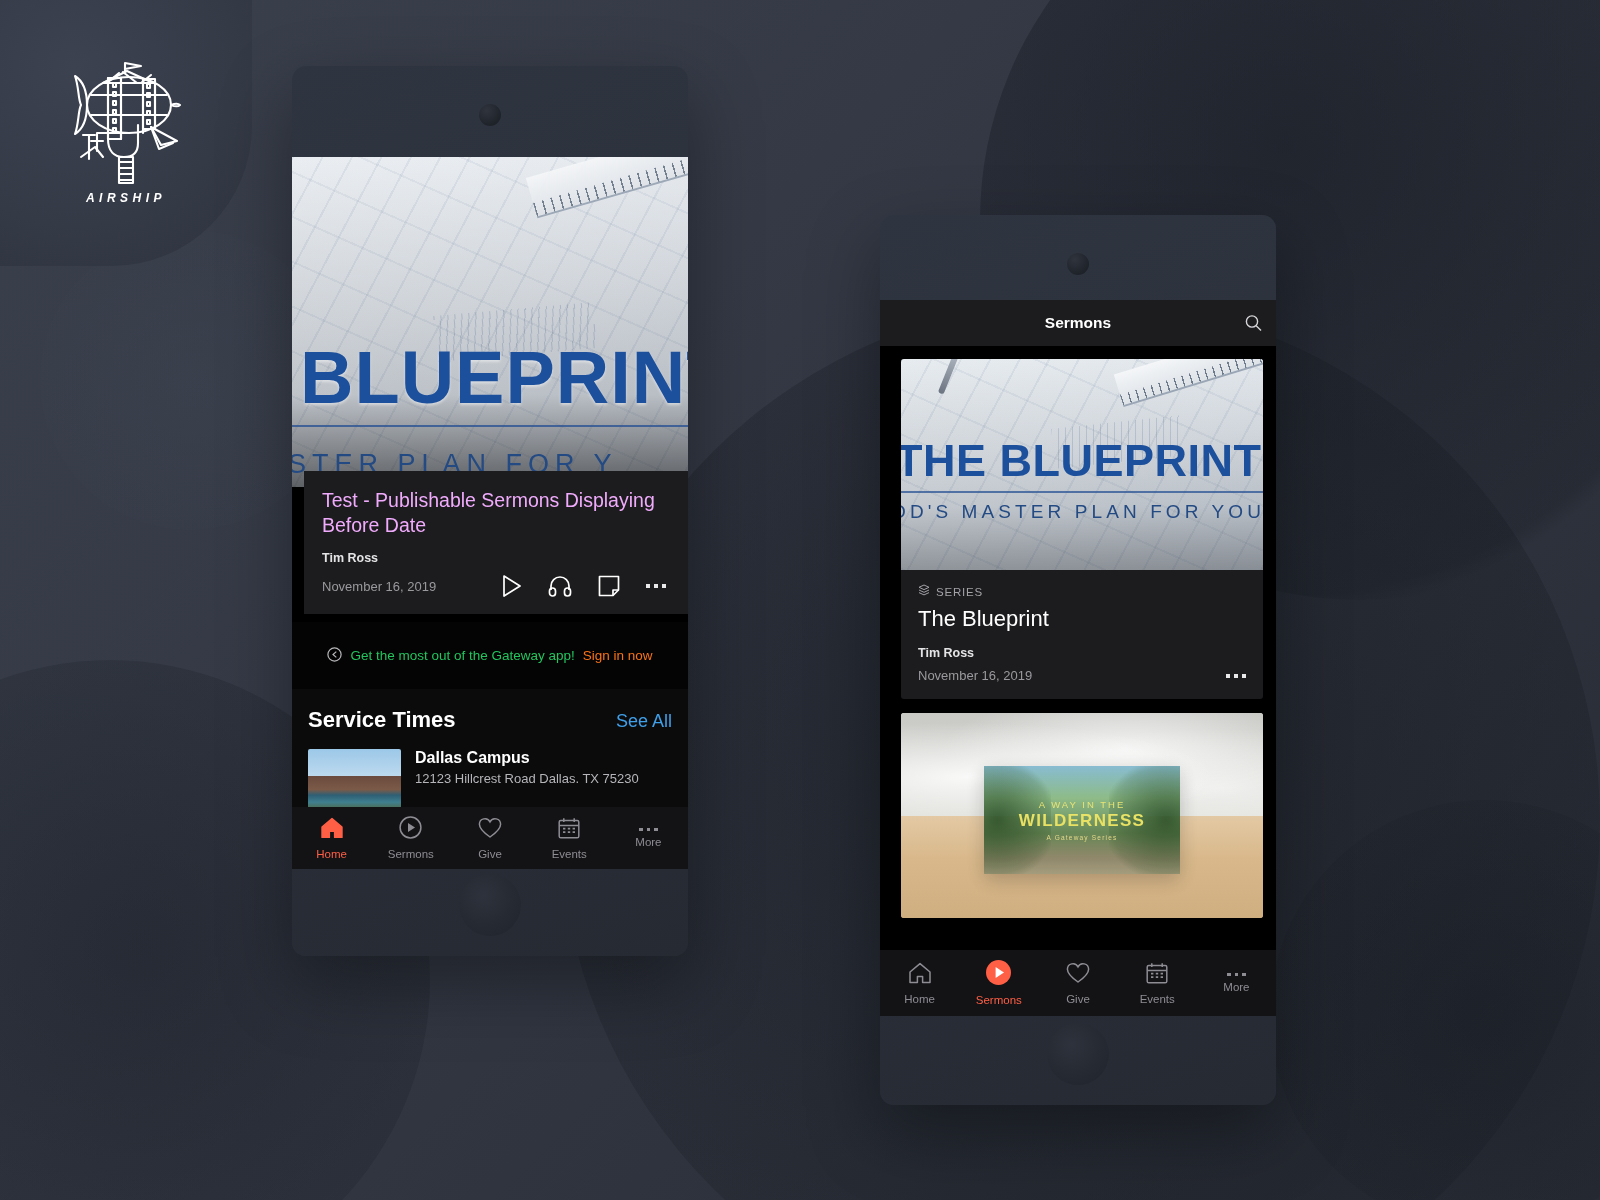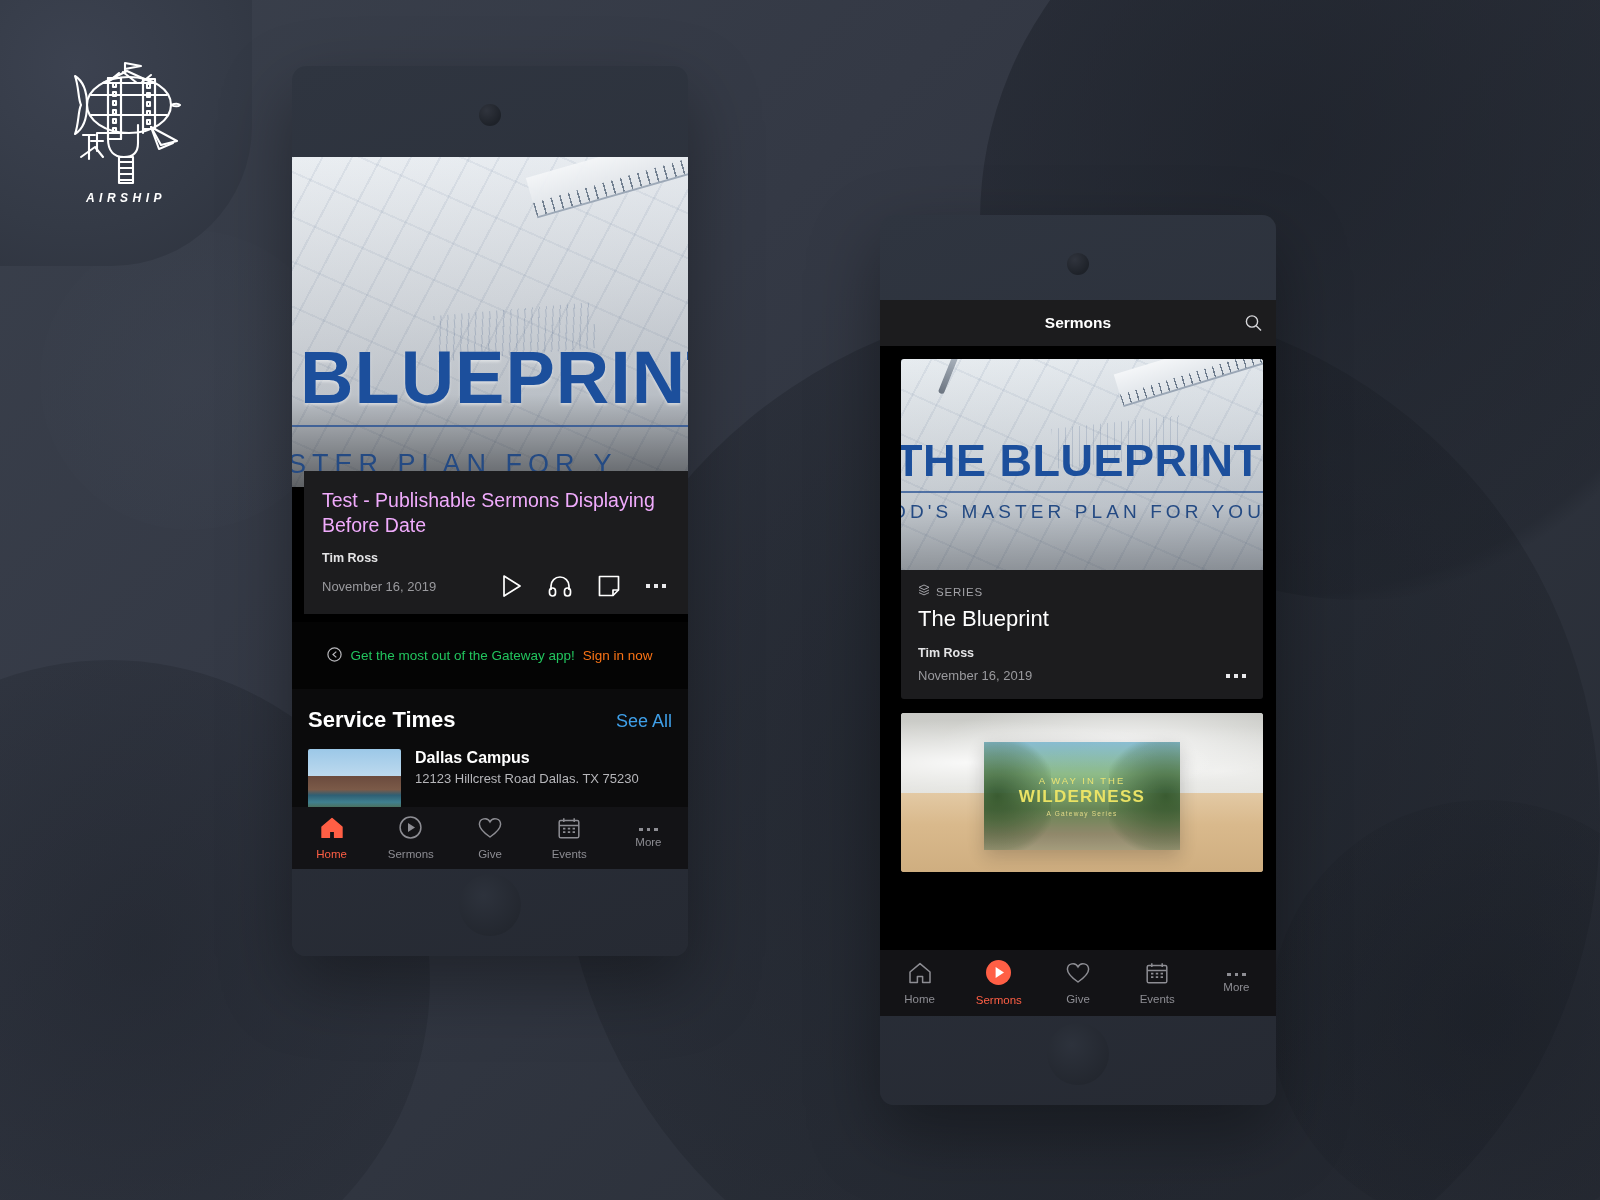--- a/index.html
+++ b/index.html
@@ -248,21 +248,21 @@
   }
 
   .card-body { padding: 14px 17px 16px 17px; }
   .series-tag { display: flex; align-items: flex-end; gap: 6px; color: #a2a2a7; font-size: 11.5px; letter-spacing: .8px; }
   .card-title { color: #fff; font-size: 22px; font-weight: 400; margin-top: 8px; }
   .card-speaker { color: #e4e4e6; font-size: 12.5px; font-weight: bold; margin-top: 14px; }
   .card-foot { display: flex; align-items: center; justify-content: space-between; margin-top: 8px; }
   .card-date { color: #9a9a9e; font-size: 13px; }
 
   .hero3 {
-    position: relative; width: 100%; height: 159px; overflow: hidden;
+    position: relative; width: 100%; height: 205px; overflow: hidden;
     background: linear-gradient(180deg, #dcdcd8 0%, #d2d1cb 38%, #e6cfae 50%, #dcbd96 68%, #d3b088 100%);
   }
   .hero3-clouds {
     position: absolute; left: 0; right: 0; top: 0; height: 52%;
     background:
       radial-gradient(ellipse at 18% 60%, rgba(255,255,255,.85), rgba(255,255,255,0) 60%),
       radial-gradient(ellipse at 62% 35%, rgba(255,255,255,.75), rgba(255,255,255,0) 58%),
       radial-gradient(ellipse at 88% 70%, rgba(255,255,255,.6), rgba(255,255,255,0) 55%),
       linear-gradient(180deg, #c9cac6, #ddddd8);
   }

